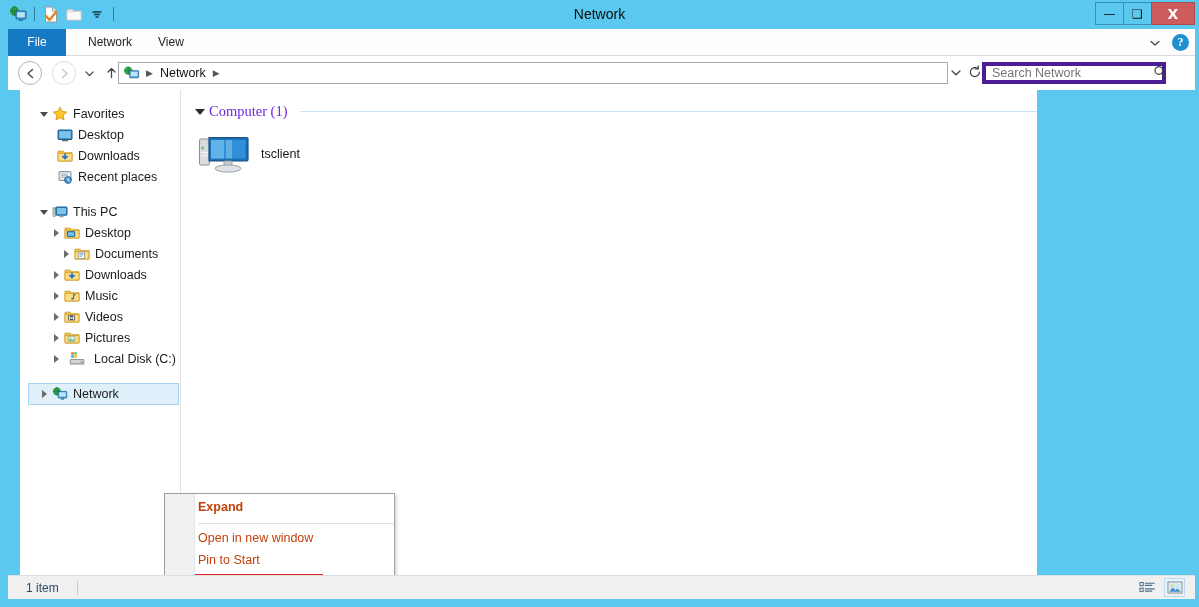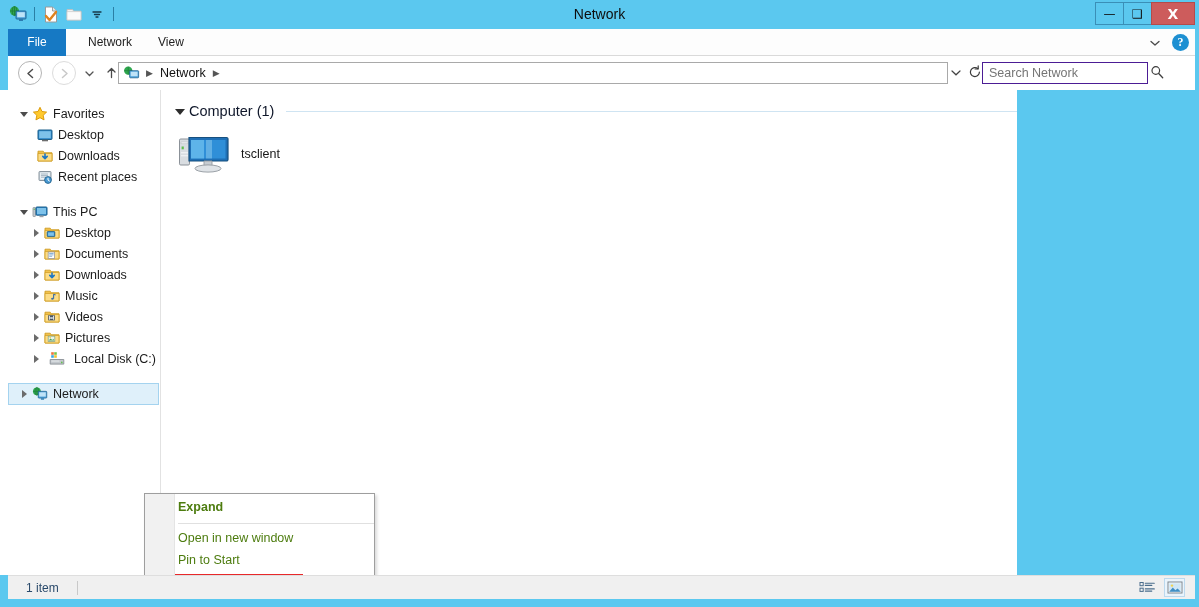--- a/index.html
+++ b/index.html
@@ -113,35 +113,35 @@
     font-size: 12.5px; color: #111; padding: 0 2px;
   }
   .crumb-sep { color: #555; font-size: 9px; padding: 0 5px; }
   #addr-tools {
     position: absolute; left: 942px; top: 6px;
     width: 30px; height: 22px;
     display: flex; align-items: center; gap: 6px;
   }
   #searchbox {
     position: absolute; left: 974px; top: 6px;
-    width: 166px; height: 22px;
-    border: 1px solid #4c1d95; background: #fff;
+    width: 184px; height: 22px;
+    border: 4px solid #4c1d95; background: #fff;
     display: flex; align-items: center;
   }
   #search-input {
     border: none; outline: none; flex: 1;
     font-size: 12.5px; color: #767676;
     font-family: "Liberation Sans", sans-serif;
     padding-left: 6px; background: transparent;
   }
   #search-icon { margin-right: 6px; font-size: 13px; color: #444; }
 
   
   #body {
-    position: absolute; left: 0; top: 90px;
+    position: absolute; left: 20px; top: 90px;
     width: 1017px; height: 485px;
     background: #fff;
     overflow: hidden;
   }
   #nav-pane {
     position: absolute; left: 0; top: 0; width: 160px; height: 485px;
     background: #fff;
     overflow: hidden;
   }
   #splitter {
@@ -190,21 +190,21 @@
   }
   #group-arrow {
     width: 14px; display: flex; align-items: center; justify-content: center;
   }
   #group-arrow::before {
     content: ""; border-top: 6px solid #2d2d2d;
     border-left: 5px solid transparent; border-right: 5px solid transparent;
     display: block; margin-top: 2px;
   }
   #group-label {
-    font-size: 14.5px; color: #0f172a; margin-left: 2px; white-space: nowrap;
+    font-size: 14.5px; color: #6d28d9; margin-left: 2px; white-space: nowrap; font-family: Liberation Serif, serif;
   }
   #group-line {
     flex: 1; height: 1px; background: #cfe4f2; margin-left: 12px; margin-right: 10px;
   }
   #item-tsclient {
     position: absolute; left: 17px; top: 42px;
     display: flex; align-items: center;
   }
   #pc-icon-big { width: 52px; height: 44px; position: relative; }
   #item-label { font-size: 12.5px; color: #161616; margin-left: 11px; }
@@ -241,21 +241,21 @@
     z-index: 50;
   }
   #ctx-gutter {
     position: absolute; left: 0; top: 0; width: 30px; height: 100%;
     background: #f1f1f1; border-right: 1px solid #e4e4e4;
   }
   .ctx-item {
     position: relative;
     height: 22px; line-height: 22px;
     padding-left: 33px;
-    font-size: 12.5px; color: #4d7c0f;
+    font-size: 12.5px; color: #c2410c;
     white-space: nowrap;
     z-index: 2;
   }
   .ctx-item.bold { font-weight: bold; height: 26px; line-height: 26px; }
   .ctx-sep {
     position: relative; height: 1px; background: #e0e0e0;
     margin: 3px 0 3px 33px; z-index: 2;
   }
   #redbox {
     position: absolute; left: 30px; top: 80px;
@@ -465,21 +465,21 @@
           <svg width="16" height="16" viewBox="0 0 16 16">
             <path d="M1 3.2h5.2l1.1 1.6H15V13H1z" fill="#f5c552" stroke="#cf9c20" stroke-width="0.9"></path>
             <path d="M1 5.4h14V13H1z" fill="#fcdc86" stroke="#cf9c20" stroke-width="0.8"></path>
             <rect x="3.2" y="6.6" width="7.6" height="5" rx="0.5" fill="#2c86c9" stroke="#1b5e8a" stroke-width="0.8"></rect>
             <rect x="4.1" y="7.4" width="5.8" height="3.4" fill="#7ec2ea"></rect>
           </svg>
         </span>
         <span class="tlabel">Desktop</span>
       </div>
 
-      <div class="tree-row" style="padding-left:28px;text-align:center;">
+      <div class="tree-row" style="padding-left:38px;text-align:center;">
         <span class="tw collapsed"></span>
         <span class="ticon">
           <svg width="16" height="16" viewBox="0 0 16 16">
             <path d="M1 3.2h5.2l1.1 1.6H15V13H1z" fill="#f5c552" stroke="#cf9c20" stroke-width="0.9"></path>
             <path d="M1 5.4h14V13H1z" fill="#fcdc86" stroke="#cf9c20" stroke-width="0.8"></path>
             <rect x="4.2" y="6" width="6.4" height="6.4" fill="#fff" stroke="#9a9a9a" stroke-width="0.8"></rect>
             <path d="M5.2 7.5h4.4M5.2 8.9h4.4M5.2 10.3h3" stroke="#6d9ec9" stroke-width="0.8"></path>
           </svg>
         </span>
         <span class="tlabel">Documents</span>

